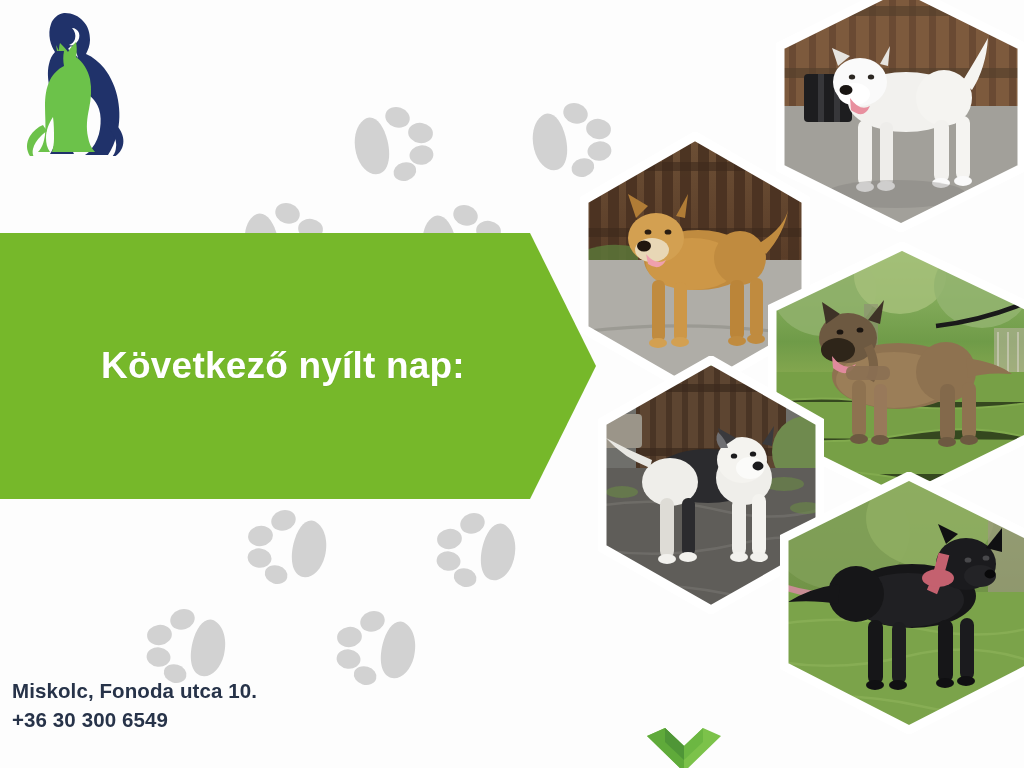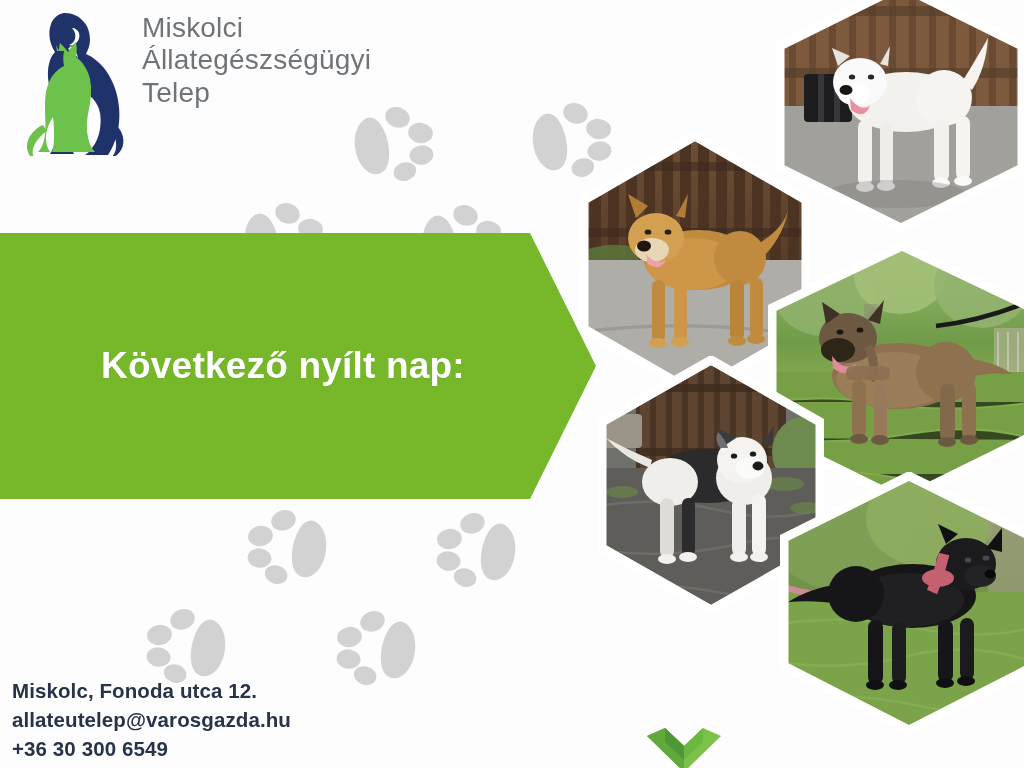--- a/index.html
+++ b/index.html
@@ -164,23 +164,20 @@
 
         <path fill="#20326a" d="M46 9c-6 1-11 5-13 11-2 5-2 11-1 16 1 5 3 9 5 12-3 3-5 7-6 12-2 8-1 17 1 25 2 9 5 18 6 28 1 8 1 17-1 25-1 5-3 9-5 12h24c-3-5-4-11-4-17 0-10 3-19 6-28 2-6 4-12 4-18 9 2 16 9 19 18 2 6 2 13 1 20-1 7-4 14-8 19-2 3-4 5-7 7h23c4-6 7-13 9-21 3-11 3-23 1-34-2-12-7-23-14-32-5-6-11-11-18-14 2-4 4-9 4-14 0-7-2-14-7-19-4-5-11-8-18-8z"></path>
         <path fill="#ffffff" d="M54 24c3 0 6 2 7 5 1 3 0 7-2 9-2 3-5 4-8 3 3-1 5-3 6-6 1-4 0-8-3-11z"></path>
         <path fill="#ffffff" d="M53 42c4 3 6 7 7 12-3-4-6-7-10-9 1-1 2-2 3-3z"></path>
         <path fill="#20326a" d="M92 116c5 3 10 8 12 14 2 5 2 11-1 16-2 4-6 7-10 8 3-3 5-7 5-11 1-6-2-12-6-17-1-3-3-6-5-8 2-1 4-1 5-2z"></path>
 
         <path fill="#6cc24a" d="M46 47c-1 5-1 10 0 15-6 3-11 8-14 14-4 8-5 17-5 26 0 10 1 20 0 29-1 7-3 13-7 17h12c-3-4-4-9-4-14 0-8 3-15 7-21 1 7 1 15 1 22 0 5-1 9-2 13h43c-4-4-6-9-7-15-2-9-1-19 1-28 2-10 3-20 1-30-2-9-7-17-14-22 1-5 1-10 0-15-3 3-6 6-8 10-2-3-5-6-8-9-1 3-1 6-1 8-1-2-2-4-3-6l1 6z"></path>
         <path fill="#6cc24a" d="M25 121c-5 2-10 6-13 11-3 5-4 11-2 16 1 4 4 7 8 8-3-3-4-7-3-11 1-5 4-9 8-13 2-2 4-4 6-5-1-2-3-4-4-6z"></path>
       </svg>
     </div>
-    <div class="brand-text">Miskolci
-Állategészségügyi
-Telep</div>
   </div>
 
   <div class="collage">
 
     <div class="hex" style="left:12px;top:140px;">
       <svg width="230" height="265" viewBox="0 0 230 265">
         <defs>
           <clipPath id="cp1">
               <polygon points="115,4 226,68 226,197 115,261 4,197 4,68"></polygon>
             </clipPath>
@@ -512,22 +509,21 @@
   <div class="banner">
     <svg viewBox="0 0 600 266" width="600" height="266" preserveAspectRatio="none" aria-hidden="true">
       <polygon points="0,0 530,0 596,133 530,266 0,266" fill="#76b82a"></polygon>
     </svg>
     <div class="banner-inner">
       <div class="banner-title">Következő nyílt nap:</div>
     </div>
   </div>
 
   <div class="contact">
-    <div>Miskolc, Fonoda utca 12.</div>
-    <div>allateutelep@varosgazda.hu</div>
+    <div>Miskolc, Fonoda utca 10.</div>
     <div>+36 30 300 6549</div>
   </div>
 
   <div class="partner">
     <div class="partner-mark">
       <svg viewBox="0 0 78 56" width="78" height="56" aria-hidden="true">
         <polygon points="2,10 20,2 39,20 58,2 76,10 39,46 2,10" fill="#7cc24a"></polygon>
         <polygon points="2,10 20,2 39,20 39,46 2,10" fill="#5faa3a"></polygon>
         <polygon points="20,2 39,20 39,34 20,16" fill="#4f9637"></polygon>
         <polygon points="58,2 39,20 39,34 58,16" fill="#6cb742"></polygon>

